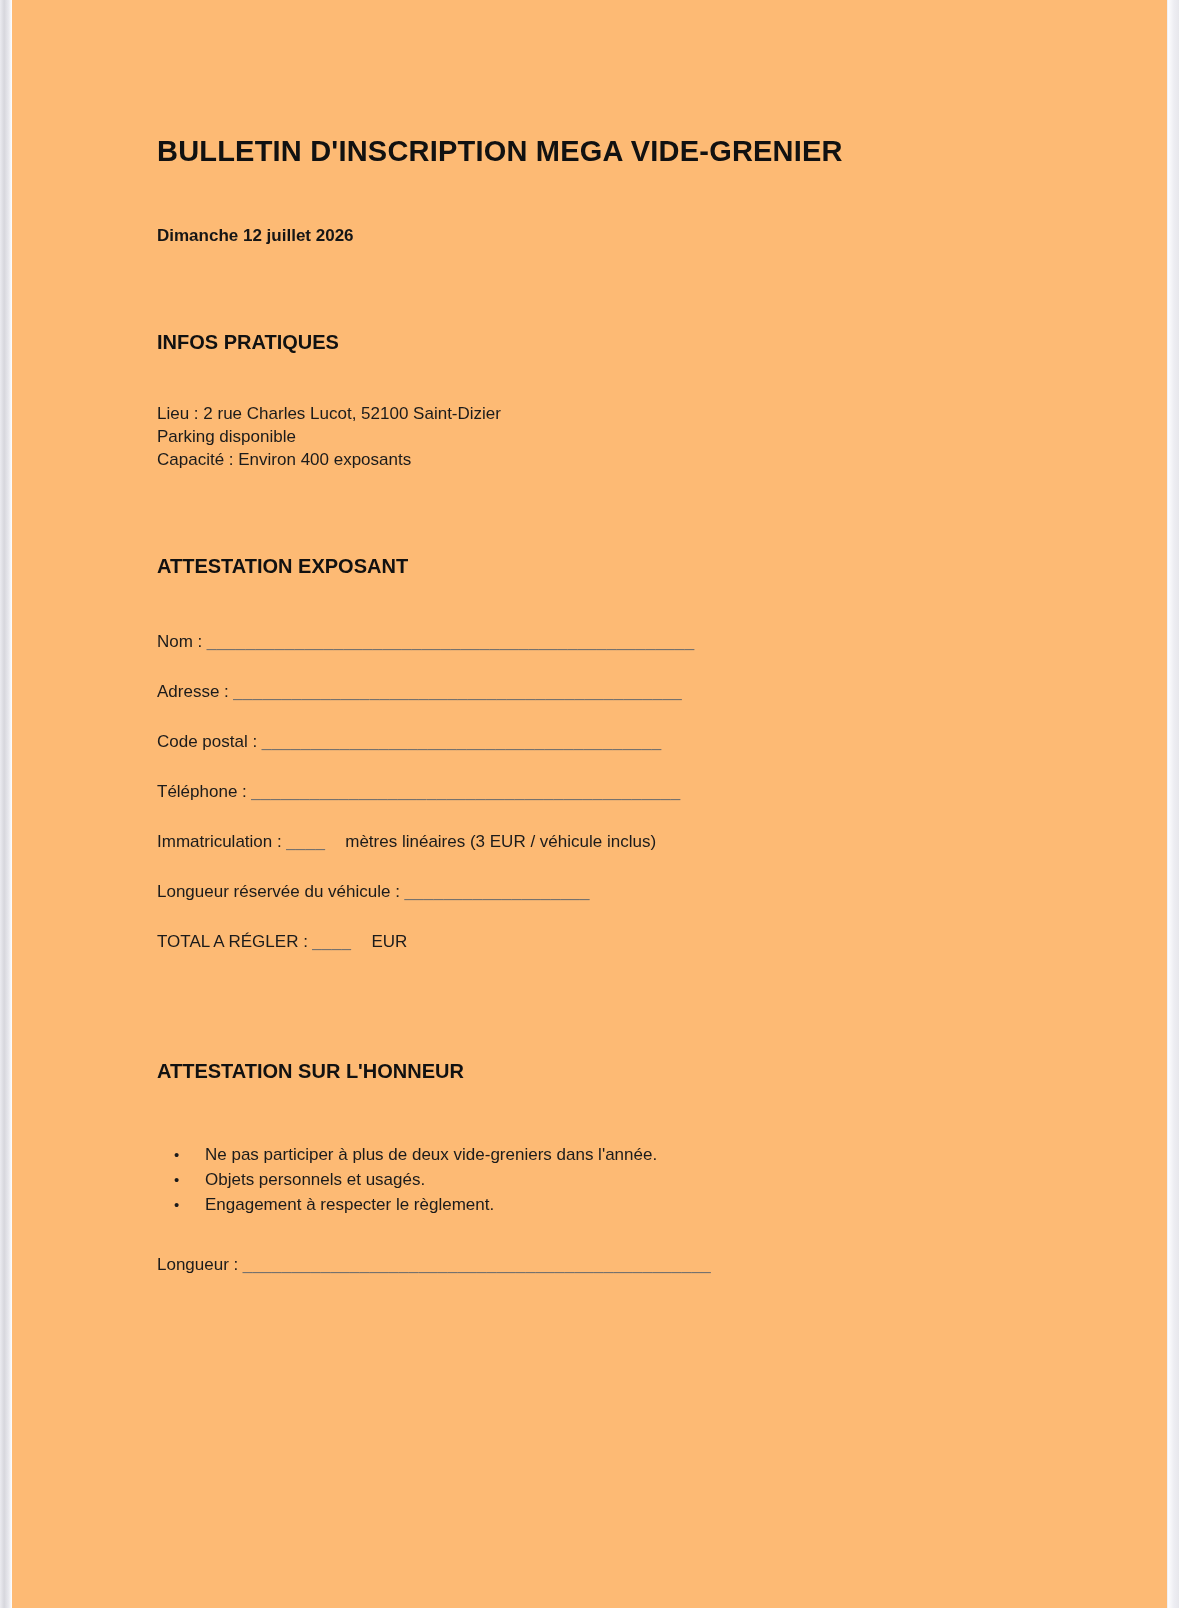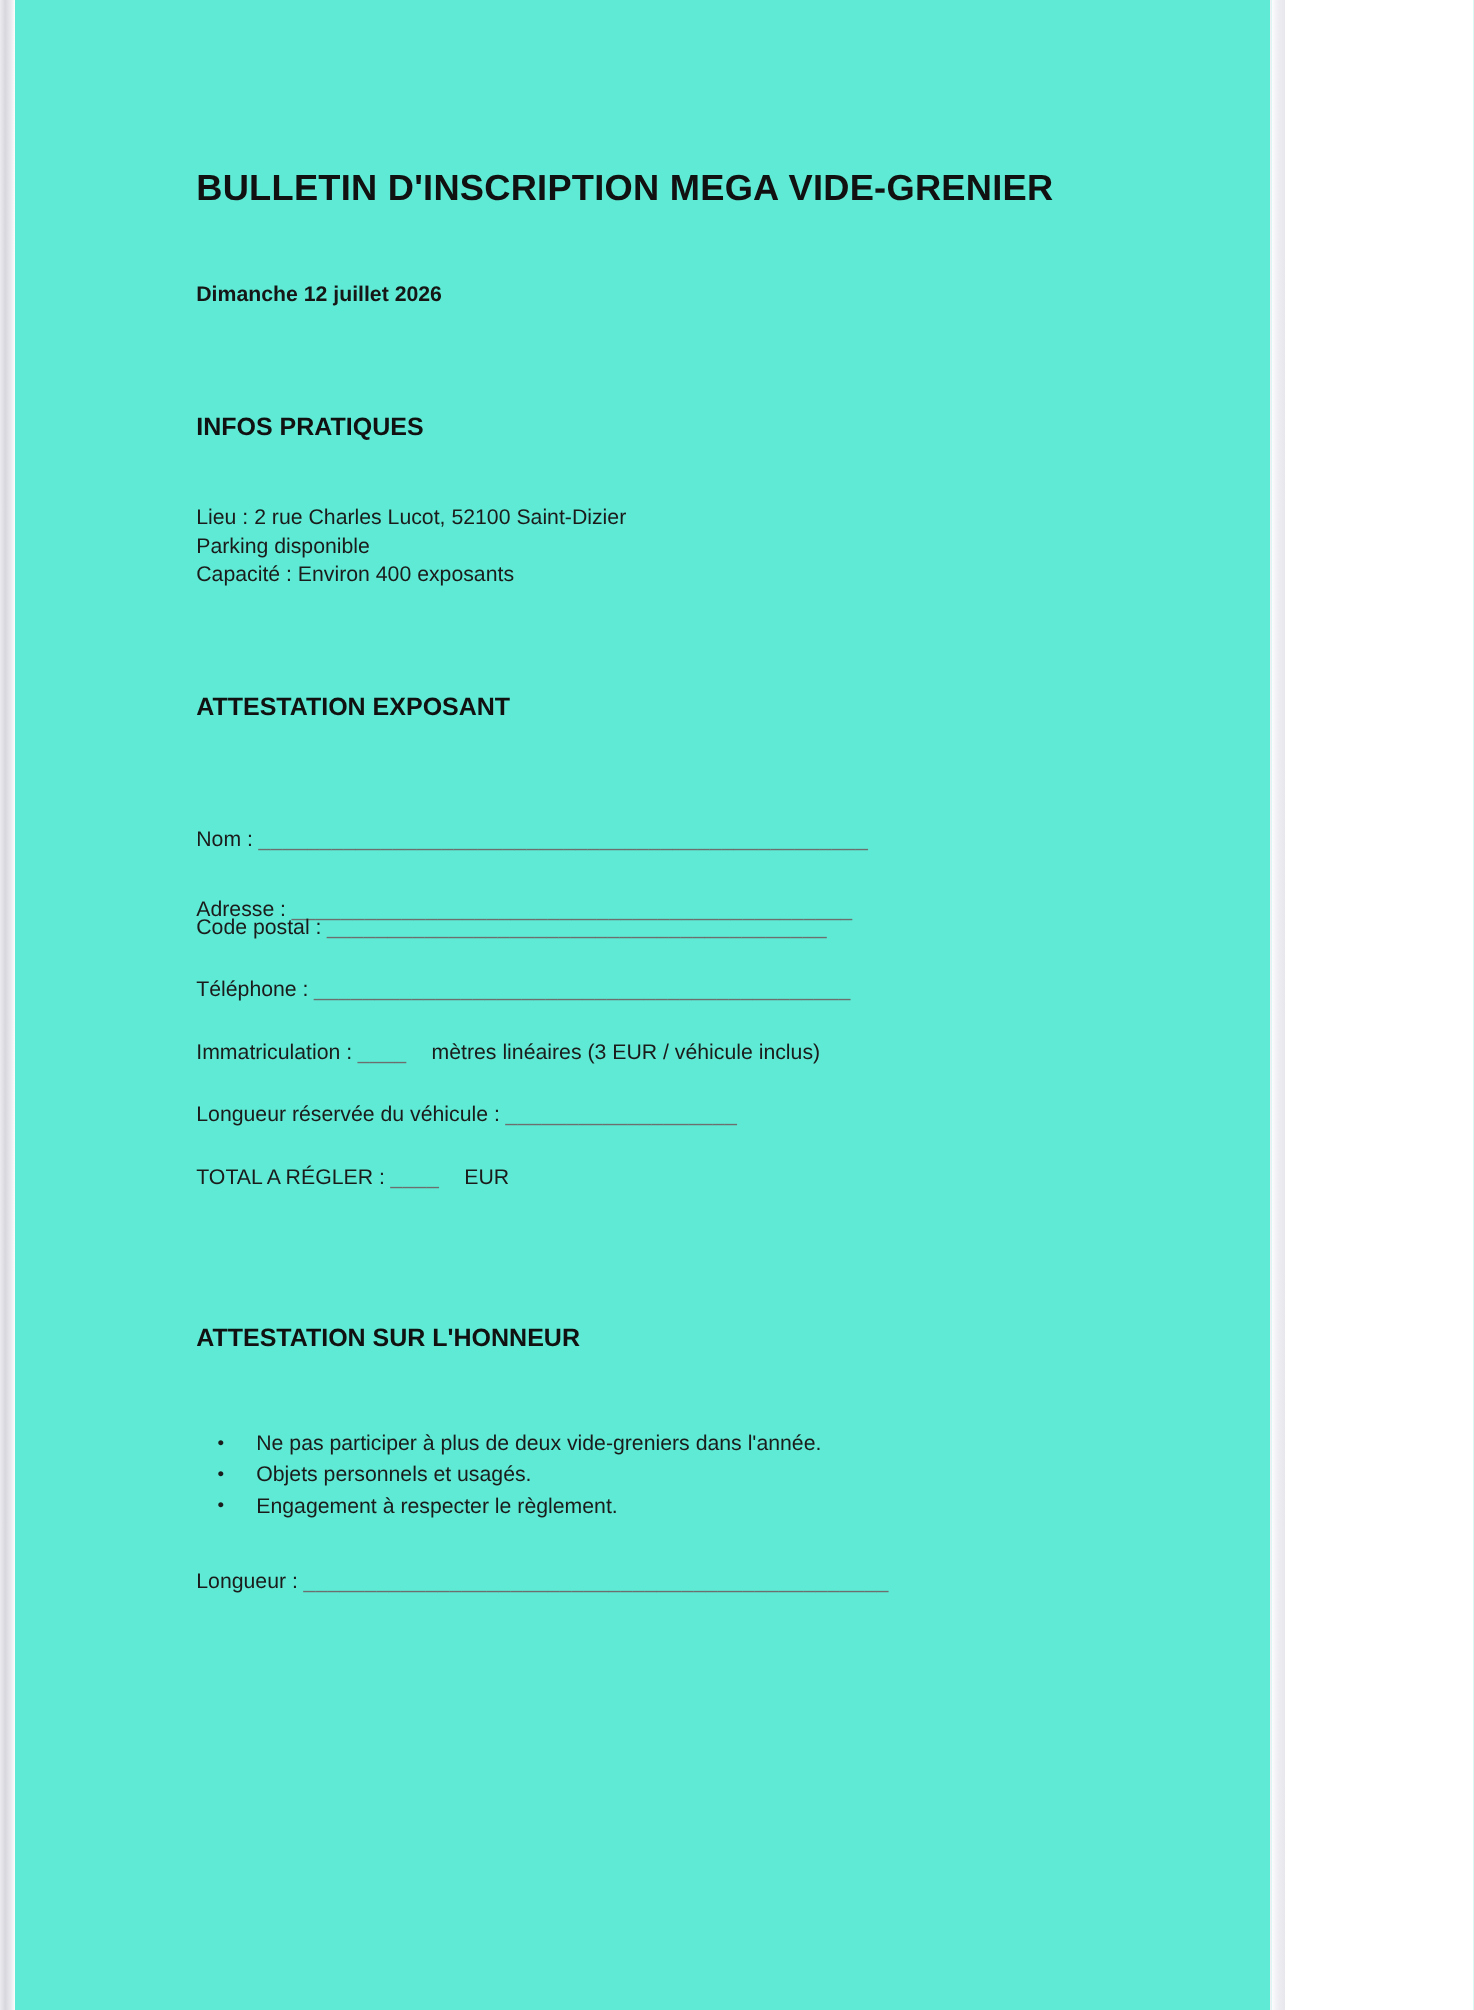--- a/index.html
+++ b/index.html
@@ -5,22 +5,22 @@
   html, body { margin: 0; padding: 0; }
   body {
     width: 1179px; height: 1608px;
     background: #ffffff;
     font-family: "Liberation Sans", "DejaVu Sans", sans-serif;
     color: #1b1b1b;
     -webkit-font-smoothing: antialiased;
   }
   #page {
     position: relative;
-    width: 1028px; height: 1608px;
-    background: #5eead4;
+    width: 1179px; height: 1608px;
+    background: #fdba74;
     overflow: hidden;
   }
   .edge-left {
     position: absolute; left: 0; top: 0; bottom: 0; width: 12px;
     background: linear-gradient(to right, #ebebf0 0%, #d7d7dd 35%, #e9e9ee 72%, #fefefe 100%);
   }
   .edge-right {
     position: absolute; right: 0; top: 0; bottom: 0; width: 11px;
     background: linear-gradient(to right, #fdfdfe 0%, #ededf2 55%, #e7e7ec 100%);
     border-left: 1px solid #f0f0f4;
@@ -85,25 +85,25 @@
   <div class="abs h2 infos">INFOS PRATIQUES</div>
 
   <div class="abs body-lines">
     <div>Lieu : 2 rue Charles Lucot, 52100 Saint-Dizier</div>
     <div>Parking disponible</div>
     <div>Capacité : Environ 400 exposants</div>
   </div>
 
   <div class="abs h2 exposant">ATTESTATION EXPOSANT</div>
 
-  <div class="abs form-line" style="top:662px">
+  <div class="abs form-line" style="top:632px">
     <span>Nom :</span><span class="blank">__________________________________________________</span>
   </div>
 
-  <div class="abs form-line" style="top:718px">
+  <div class="abs form-line" style="top:682px">
     <span>Adresse :</span><span class="blank">______________________________________________</span>
   </div>
 
   <div class="abs form-line" style="top:732px">
     <span>Code postal :</span><span class="blank">_________________________________________</span>
   </div>
 
   <div class="abs form-line" style="top:782px">
     <span>Téléphone :</span><span class="blank">____________________________________________</span>
   </div>

